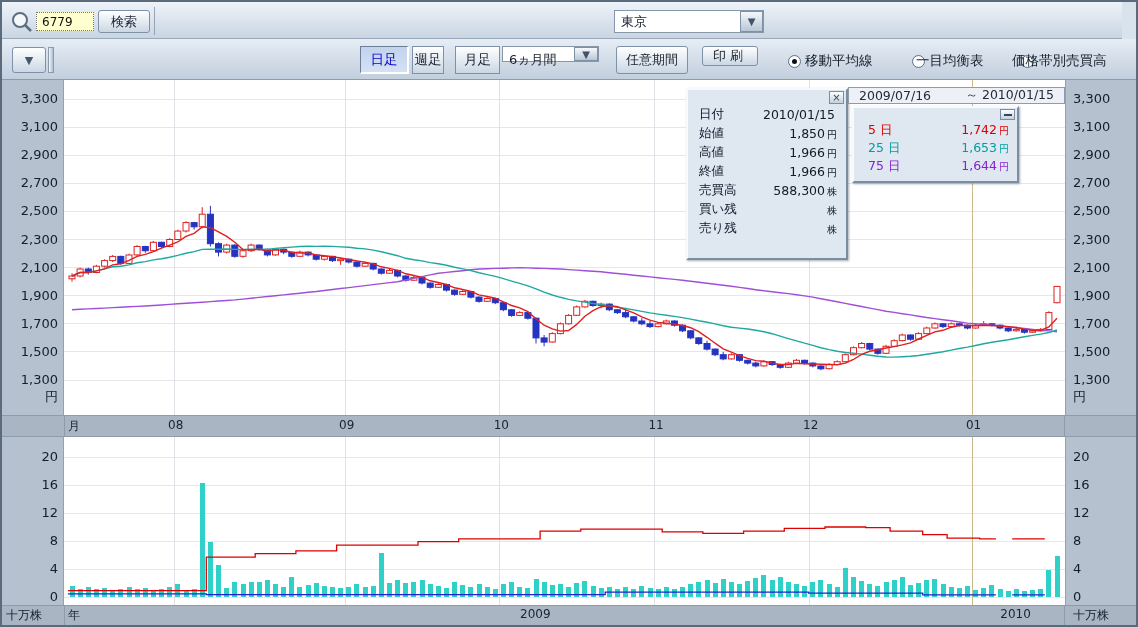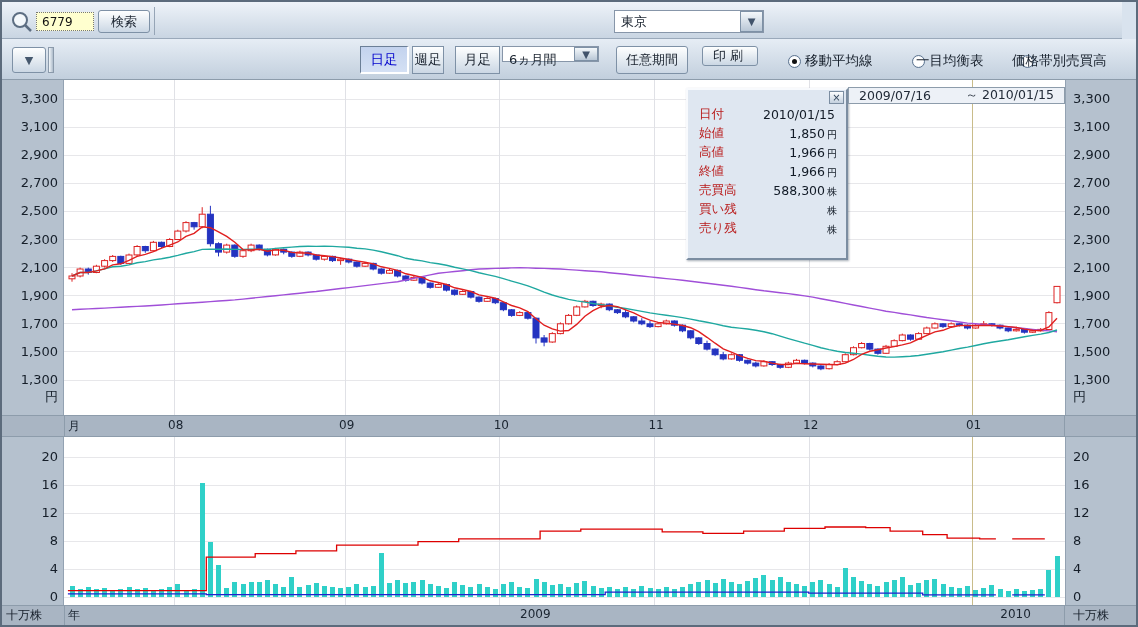--- a/index.html
+++ b/index.html
@@ -69,21 +69,21 @@
     box-shadow:1px 1px 2px rgba(60,75,95,.45);
   }
   .panel-titlebar{position:relative;height:15px;}
   .mini-btn{
     position:absolute;top:1px;width:15px;height:13px;
     background:linear-gradient(#fdfeff,#c4d1df);border:1px solid #7b8da1;
     display:flex;align-items:center;justify-content:center;
     font-size:10px;color:#33465c;cursor:pointer;line-height:1;
   }
   .info-row{display:flex;height:19px;align-items:center;padding:0 9px 0 11px;}
-  .info-label{font-size:12.5px;color:#b91c1c;}
+  .info-label{font-size:12.5px;color:#0f172a;}
   .info-value{margin-left:auto;font-size:12.5px;color:#111a26;}
   .unit{font-size:10px;margin-left:2px;}
   .legend-row{display:flex;height:18px;align-items:center;padding:0 8px 0 14px;}
   .legend-label{font-size:12.5px;}
   .legend-value{margin-left:auto;font-size:12.5px;}
   .range-box{
     background:#edf1f7;border:1px solid #8d9cab;display:flex;align-items:center;
     font-size:12.5px;color:#222b38;padding:0 10px;justify-content:space-between;gap:6px;
   }
 </style>
@@ -628,14 +628,35 @@
   </div>
 
   <div class="abs range-box" style="left:846px;top:85px;width:217px;height:17px;">
     <span>2009/07/16</span>
     <span>
       <span>～</span>
       <span>2010/01/15</span>
     </span>
   </div>
 
+  <div class="abs panel" style="left:850px;top:104px;width:167px;height:77px;">
+    <div class="panel-titlebar" style="height:13px;">
+      <div class="mini-btn" style="right:2px;height:11px;">
+        <div style="width:8px;height:2px;background:#33465c;"></div>
+      </div>
+    </div>
+    <div id="legend-rows-host">
+        <div class="legend-row" style="color: rgb(221, 0, 0);">
+          <span class="legend-label">5 日</span>
+    <span class="legend-value">1,742<span class="unit">円</span></span>
+        </div>
+        <div class="legend-row" style="color: rgb(0, 158, 158);">
+          <span class="legend-label">25 日</span>
+    <span class="legend-value">1,653<span class="unit">円</span></span>
+        </div>
+        <div class="legend-row" style="color: rgb(138, 31, 214);">
+          <span class="legend-label">75 日</span>
+    <span class="legend-value">1,644<span class="unit">円</span></span>
+        </div>
+      </div>
+  </div>
 
 </div>
 
 </body></html>

